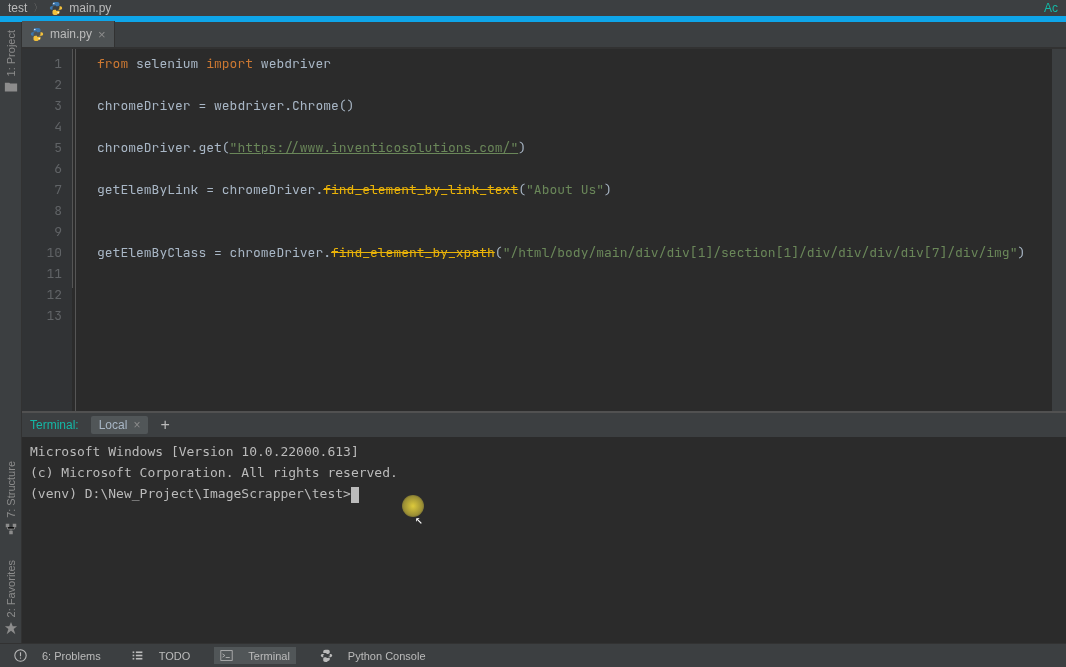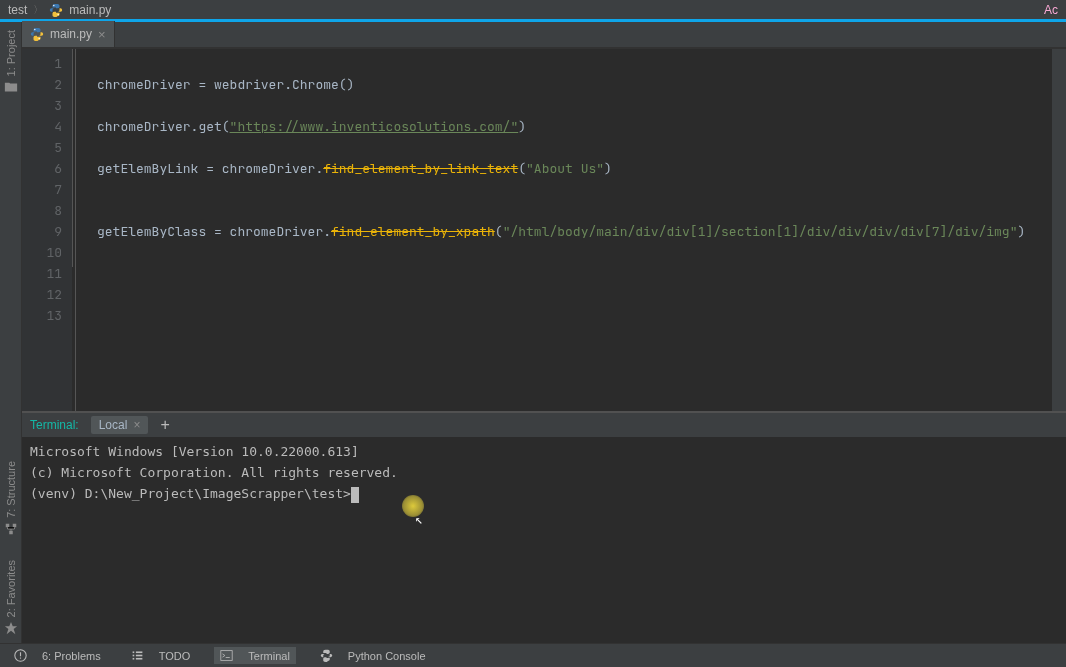--- a/index.html
+++ b/index.html
@@ -16,21 +16,21 @@
 }
 .breadcrumb {
   height: 22px;
   background: #3c3f41;
   display: flex;
   align-items: center;
   padding: 0 8px;
   gap: 6px;
   font-size: 12px;
   color: #bbbbbb;
-  border-bottom: 3px solid #0ea5e9;
+  border-bottom: 6px solid #0ea5e9;
 }
 .breadcrumb .chevron { color: #777; font-size: 10px; }
 .breadcrumb .py-icon { display:inline-flex;align-items:center;justify-content:center;width:14px;height:14px;}
 .main-area {
   flex: 1;
   display: flex;
   min-height: 0;
 }
 .left-rail {
   width: 22px;
@@ -181,21 +181,21 @@
   padding: 0 8px;
   gap: 18px;
   font-size: 11px;
   color: #bbbbbb;
 }
 .bottom-item { display:flex; align-items:center; gap:15px; cursor:pointer; padding:2px 6px;}
 .bottom-item.active { background:#515658;}
 .bottom-item .ic { display:inline-flex; width:13px;height:13px;}
 .top-right {
   margin-left: auto;
-  color: #f9a8d4;
+  color: #14b8a6;
 }
 svg { display:block; }
 .rail-upper { display:flex; flex-direction:column; align-items:center; gap:4px;}
 .rail-lower { margin-top:auto; margin-bottom:8px; display:flex; flex-direction:column; align-items:center; gap:24px;}
 .left-rail-full { display:flex; flex-direction:column; height:100%;}
 </style>
 </head>
 <body>
 
 <div class="breadcrumb">
@@ -276,20 +276,21 @@
           <div class="ln">8</div>
           <div class="ln">9</div>
           <div class="ln">10</div>
           <div class="ln">11</div>
           <div class="ln">12</div>
           <div class="ln">13</div>
         </div>
       <div class="code-container">
         <div class="left-border-strip"></div>
         <div class="code" id="code">
+            <div class="code-line"><span class="kw">from</span><span> selenium </span><span class="kw">import</span><span> webdriver</span></div>
             <div class="code-line"></div>
             <div class="code-line"><span>chromeDriver = webdriver.Chrome()</span></div>
             <div class="code-line"></div>
             <div class="code-line"><span>chromeDriver.get(</span><span class="str url">"https://www.inventicosolutions.com/"</span><span>)</span></div>
             <div class="code-line"></div>
             <div class="code-line"><span>getElemByLink = chromeDriver.</span><span class="deprecated">find_element_by_link_text</span><span>(</span><span class="str">"About Us"</span><span>)</span></div>
             <div class="code-line"></div>
             <div class="code-line"></div>
             <div class="code-line"><span>getElemByClass = chromeDriver.</span><span class="deprecated">find_element_by_xpath</span><span>(</span><span class="str">"/html/body/main/div/div[1]/section[1]/div/div/div/div[7]/div/img"</span><span>)</span></div>
             <div class="code-line"></div>

